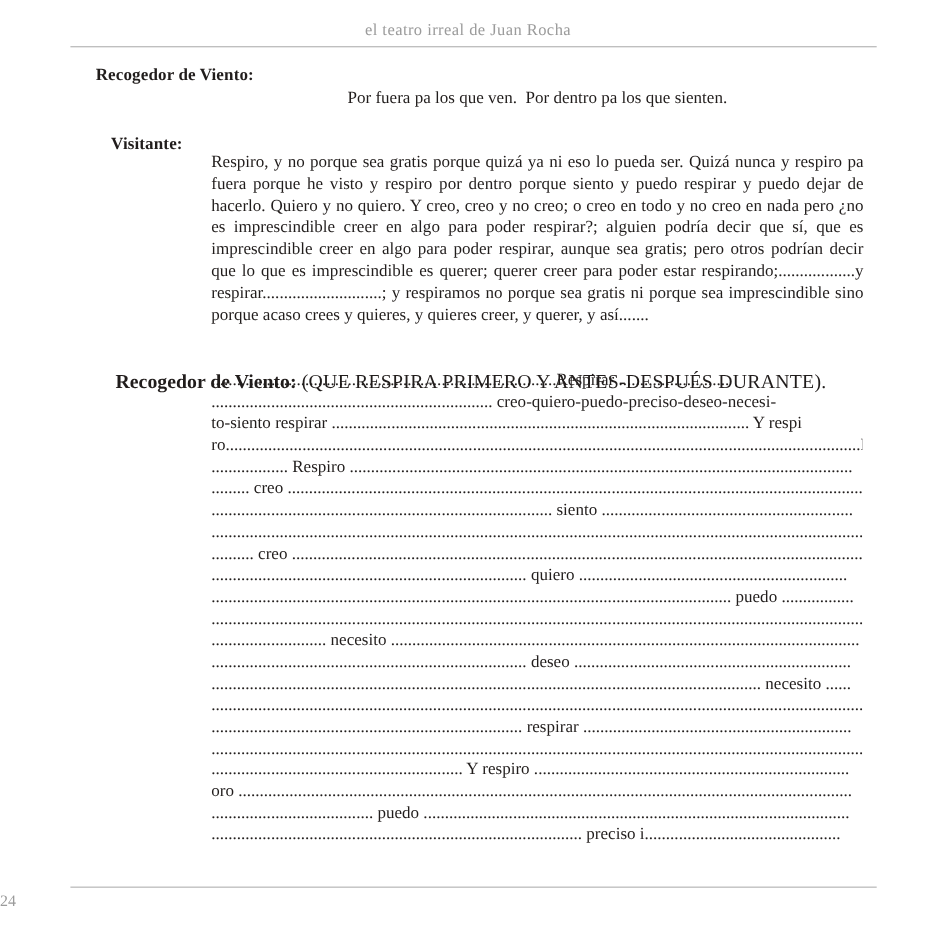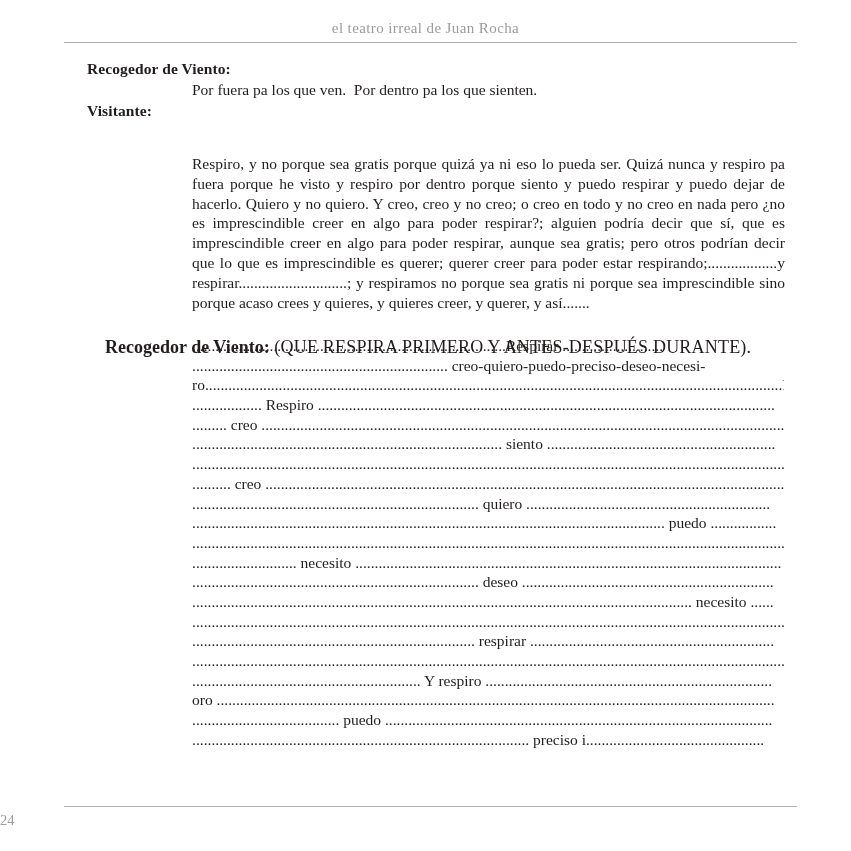--- a/index.html
+++ b/index.html
@@ -23,22 +23,22 @@
     text-align:left; font-size:14.5px; color:#9b9b9b;
   }
   .speaker {
     position:absolute; left:87px; font-size:15.5px; font-weight:bold;
     letter-spacing:0.1px; white-space:pre;
   }
   .dialogue {
     position:absolute; left:192px; width:593px; font-size:15.5px;
     line-height:19.8px;
   }
-  .single-line { white-space:pre; }
-  .justified { text-align:justify;margin-top:16px; }
+  .single-line { white-space:pre;text-align:center; }
+  .justified { text-align:justify; }
   .speaker-line { position:absolute; left:87px; font-size:18px; white-space:pre; }
   .speaker-line .name { font-weight:bold; }
   .speaker-line .direction { font-weight:normal; letter-spacing:0.2px; }
   .dotted-block { position:absolute; left:192px; top:336px; width:592px; }
   .dline {
     height:19.7px; line-height:19.7px; font-size:15.5px;
     white-space:pre; overflow:hidden;
   }
 </style>
 </head>
@@ -47,31 +47,32 @@
 <div class="page">
 
   <div class="running-header">el teatro irreal de Juan Rocha</div>
 
   <div class="rule rule-top"></div>
 
   <div class="speaker" style="top:60px;">Recogedor de Viento:</div>
 
   <div class="dialogue single-line" style="top:80px;">Por fuera pa los que ven.  Por dentro pa los que sienten.</div>
 
-  <div class="speaker" style="top:102px;">Visitante:</div>
+  <div class="speaker" style="top:122px;margin-left:14px;">Visitante:</div>
 
   <div class="dialogue justified" style="top:138px;">Respiro, y no porque sea gratis porque quizá ya ni eso lo pueda ser.  Quizá nunca y respiro pa fuera porque he visto y respiro por dentro porque siento y puedo respirar y puedo dejar de hacerlo.  Quiero y no quiero.  Y creo, creo y no creo; o creo en todo y no creo en nada pero ¿no es imprescindible creer en algo para poder respirar?; alguien podría decir que sí, que es imprescindible creer en algo para poder respirar, aunque sea gratis; pero otros podrían decir que lo que es imprescindible es querer; querer creer para poder estar respirando;..................y respirar............................; y respiramos no porque sea gratis ni porque sea imprescindible sino porque acaso crees y quieres, y quieres creer, y querer, y así.......</div>
 
   <div class="speaker-line" style="top:316px;">
     <span class="name">Recogedor de Viento:</span><span class="direction"> (QUE RESPIRA PRIMERO Y ANTES-DESPUÉS DURANTE).</span>
   </div>
 
   <div class="dotted-block">
     <div class="dline">.................................................................................Respirar ..........................</div>
     <div class="dline">.................................................................. creo-quiero-puedo-preciso-deseo-necesi-</div>
+    <div class="dline">to-siento respirar .................................................................................................. Y respi</div>
     <div class="dline">ro.....................................................................................................................................................Respirar</div>
     <div class="dline">.................. Respiro ......................................................................................................................</div>
     <div class="dline">......... creo ....................................................................................................................................................</div>
     <div class="dline">................................................................................ siento ...........................................................</div>
     <div class="dline">......................................................................................................................................................................</div>
     <div class="dline">.......... creo ..................................................................................................................................................</div>
     <div class="dline">.......................................................................... quiero ...............................................................</div>
     <div class="dline">.......................................................................................................................... puedo .................</div>
     <div class="dline">......................................................................................................................................................................</div>
     <div class="dline">........................... necesito ..............................................................................................................</div>

